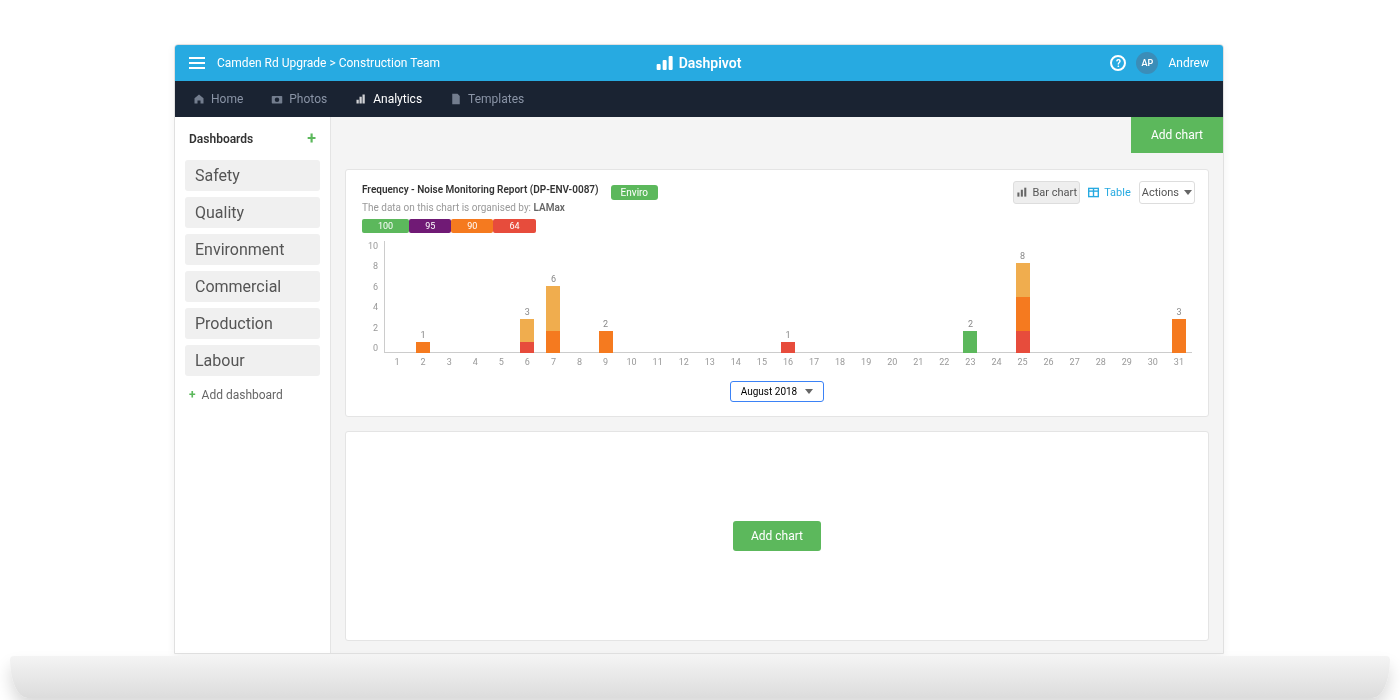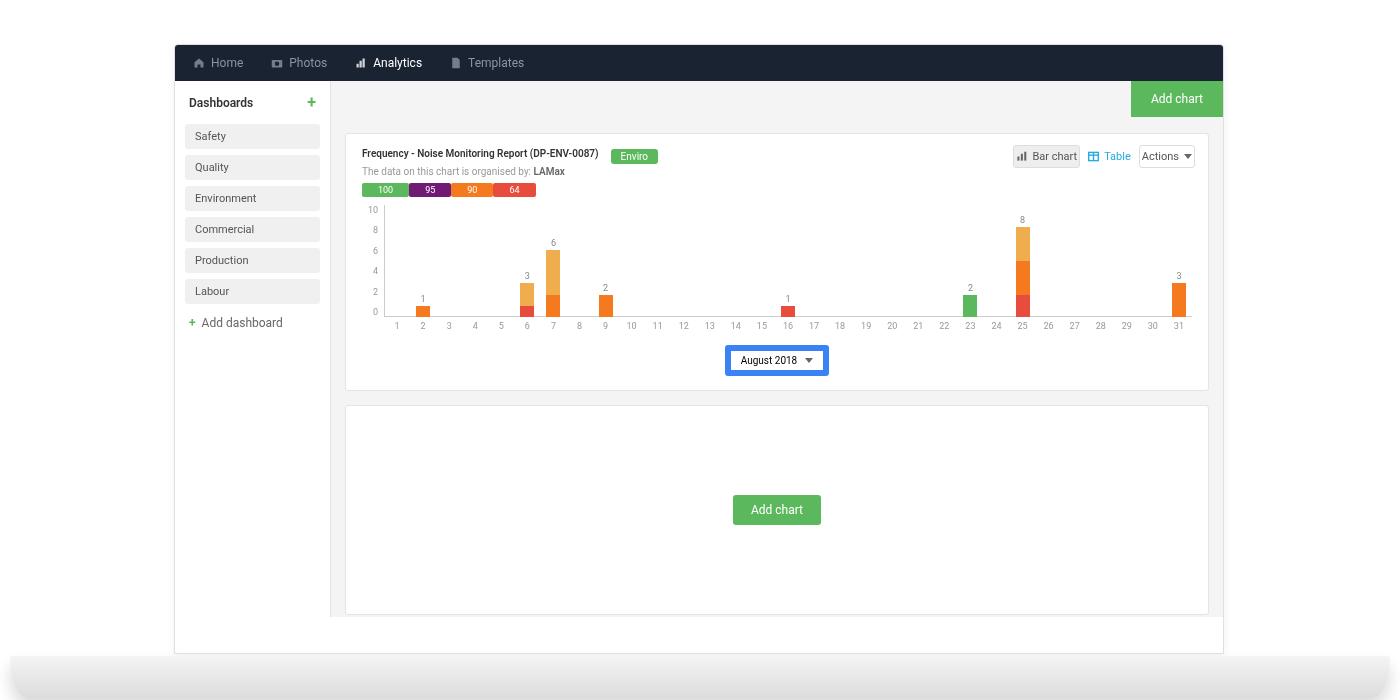--- a/index.html
+++ b/index.html
@@ -16,21 +16,21 @@
 .help{width:16px;height:16px;border:2px solid #fff;border-radius:50%;display:flex;align-items:center;justify-content:center;font-size:10px;font-weight:700}
 .avatar{width:22px;height:22px;border-radius:50%;background:#3b8db8;display:flex;align-items:center;justify-content:center;font-size:9px;font-weight:600}
 .navbar{height:36px;background:#1a2332;display:flex;align-items:center;padding:0 18px;gap:28px;font-size:12px;color:#8a94a6}
 .nav-item{display:flex;align-items:center;gap:6px;cursor:pointer}
 .nav-item.active{color:#fff;font-weight:400}
 .ni-icon{width:12px;height:12px;opacity:.8}
 .body{display:flex;height:calc(100% - 72px)}
 .sidebar{width:156px;border-right:1px solid #e4e4e4;padding:10px;background:#fff}
 .side-head{display:flex;align-items:center;justify-content:space-between;font-size:12px;font-weight:600;color:#333;margin-bottom:10px;padding:2px 4px}
 .side-plus{color:#5cb85c;font-size:16px;font-weight:700}
-.side-item{display:block;padding:6px 10px;margin-bottom:6px;background:#f0f0f0;border-radius:3px;font-size:11px;color:#555;cursor:pointer}
+.side-item{display:block;padding:6px 10px;margin-bottom:6px;background:#f0f0f0;border-radius:3px;font-size:16px;color:#555;cursor:pointer}
 .side-add{display:flex;align-items:center;gap:6px;padding:6px 4px;font-size:12px;color:#666;cursor:pointer}
 .side-add-plus{color:#5cb85c;font-weight:700}
 .main{flex:1;background:#f4f4f4;position:relative;overflow:auto}
 .add-top{position:absolute;right:0;top:0;height:36px;padding:0 20px;background:#5cb85c;color:#fff;font-size:12px;border:none;cursor:pointer}
 .card{margin:52px 14px 14px;background:#fff;border:1px solid #e4e4e4;border-radius:3px;padding:14px 16px}
 .card-head{display:flex;align-items:flex-start;gap:12px;margin-bottom:2px}
 .card-title{font-size:10px;font-weight:600;color:#333}
 .badge-env{background:#5cb85c;color:#fff;font-size:10px;padding:2px 10px;border-radius:3px;margin-top:1px}
 .card-sub{font-size:10px;color:#999;margin-bottom:6px}
 .card-sub b{color:#666;font-weight:600}
@@ -42,30 +42,47 @@
 .chart{position:relative;height:130px;margin-left:18px}
 .yaxis{position:absolute;left:-18px;top:0;bottom:18px;width:16px;display:flex;flex-direction:column;justify-content:space-between;font-size:9px;color:#999;text-align:right}
 .plot{position:absolute;left:4px;right:0;top:0;bottom:18px;border-left:1px solid #ccc;border-bottom:1px solid #ccc}
 .xaxis{position:absolute;left:4px;right:0;bottom:0;height:14px;display:flex;font-size:9px;color:#999}
 .xaxis span{flex:1;text-align:center}
 .bars{position:absolute;left:4px;right:0;top:0;bottom:18px;display:flex}
 .barcol{flex:1;display:flex;flex-direction:column-reverse;align-items:center;position:relative}
 .seg{width:14px}
 .barlabel{position:absolute;font-size:9px;color:#888}
 .month-sel{display:flex;justify-content:center;margin-top:10px}
-.month-btn{border:6px solid #3b82f6;background:#fff;padding:4px 10px;font-size:10px;border-radius:3px;display:flex;align-items:center;gap:8px;cursor:pointer}
+.month-btn{border:1px solid #3b82f6;background:#fff;padding:4px 10px;font-size:10px;border-radius:3px;display:flex;align-items:center;gap:8px;cursor:pointer}
 .card2{margin:14px;background:#fff;border:1px solid #e4e4e4;border-radius:3px;height:210px;display:flex;align-items:center;justify-content:center}
 .add-mid{background:#5cb85c;color:#fff;border:none;padding:8px 18px;border-radius:3px;font-size:12px;cursor:pointer}
 .stand{position:absolute;left:10px;right:10px;top:656px;height:42px;background:linear-gradient(#f4f4f4,#dcdcdc);border-radius:4px 4px 18px 18px/4px 4px 40px 40px;box-shadow:0 10px 16px rgba(0,0,0,.15)}
 .caret{display:inline-block;width:0;height:0;border-left:4px solid transparent;border-right:4px solid transparent;border-top:5px solid #666}
 </style>
 </head>
 <body>
 
 <div class="device">
+  <div class="topbar">
+    <span class="hamburger"></span>
+    <span>Camden Rd Upgrade &gt; Construction Team</span>
+    <div class="brand">
+      <span class="brand-icon">
+          <span></span>
+          <span></span>
+          <span></span>
+        </span>
+      <span>Dashpivot</span>
+    </div>
+    <div class="top-right">
+      <span class="help">?</span>
+      <span class="avatar">AP</span>
+      <span>Andrew</span>
+    </div>
+  </div>
 
   <div class="navbar">
     <div class="nav-item">
       <svg class="ni-icon" viewBox="0 0 16 16" fill="currentColor">
           <path d="M8 2l6 5v7H10V10H6v4H2V7z"></path>
         </svg>
       <span>Home</span>
     </div>
     <div class="nav-item">
       <svg class="ni-icon" viewBox="0 0 16 16" fill="currentColor">

